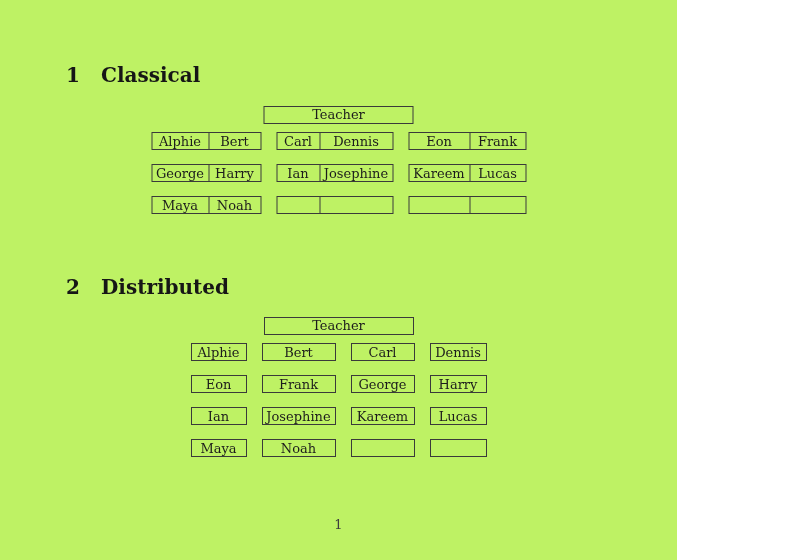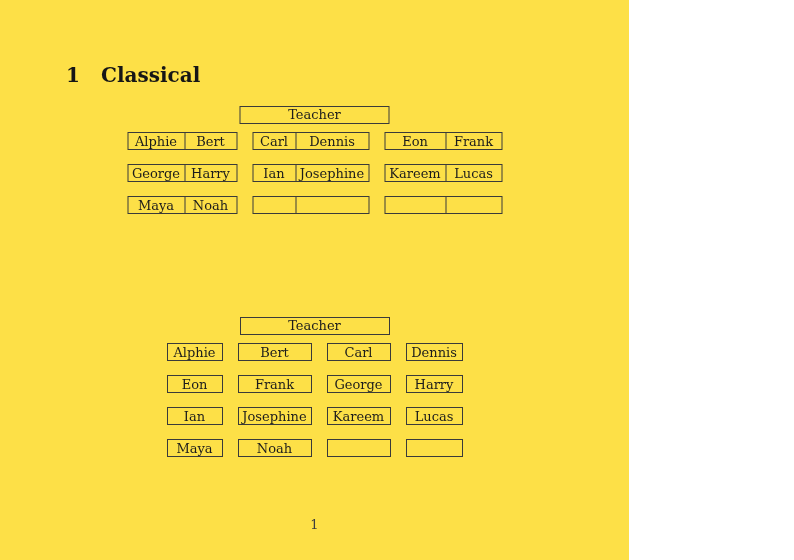--- a/index.html
+++ b/index.html
@@ -1,22 +1,22 @@
 <!DOCTYPE html>
 <html><head>
 <meta charset="utf-8">
 <title>Seating Charts</title>
 <style>
   * { margin: 0; padding: 0; box-sizing: border-box; }
   html, body { background: #ffffff; }
   .page {
     position: relative;
-    width: 629px;
+    width: 677px;
     height: 560px;
-    background: #fde047;
+    background: #bef264;
     font-family: "DejaVu Serif", "Liberation Serif", serif;
     color: #1c1c1c;
     overflow: hidden;
   }
 
   
   .section-heading {
     position: absolute;
     left: 66px;
     font-size: 20px;
@@ -160,20 +160,23 @@
         </div>
         <div class="pair">
           <div class="cell l"></div>
           <div class="cell r"></div>
         </div>
       </div>
 
     </div>
   </div>
 
+  <div class="section-heading" id="heading-2">
+    <span class="sec-num">2</span><span class="sec-title">Distributed</span>
+  </div>
 
   <div class="chart" id="chart-distributed">
     <div class="teacher-box">Teacher</div>
     <div class="single-rows">
 
       <div class="single-row">
         <div class="desk w1">Alphie</div>
         <div class="desk w2">Bert</div>
         <div class="desk w3">Carl</div>
         <div class="desk w4">Dennis</div>

